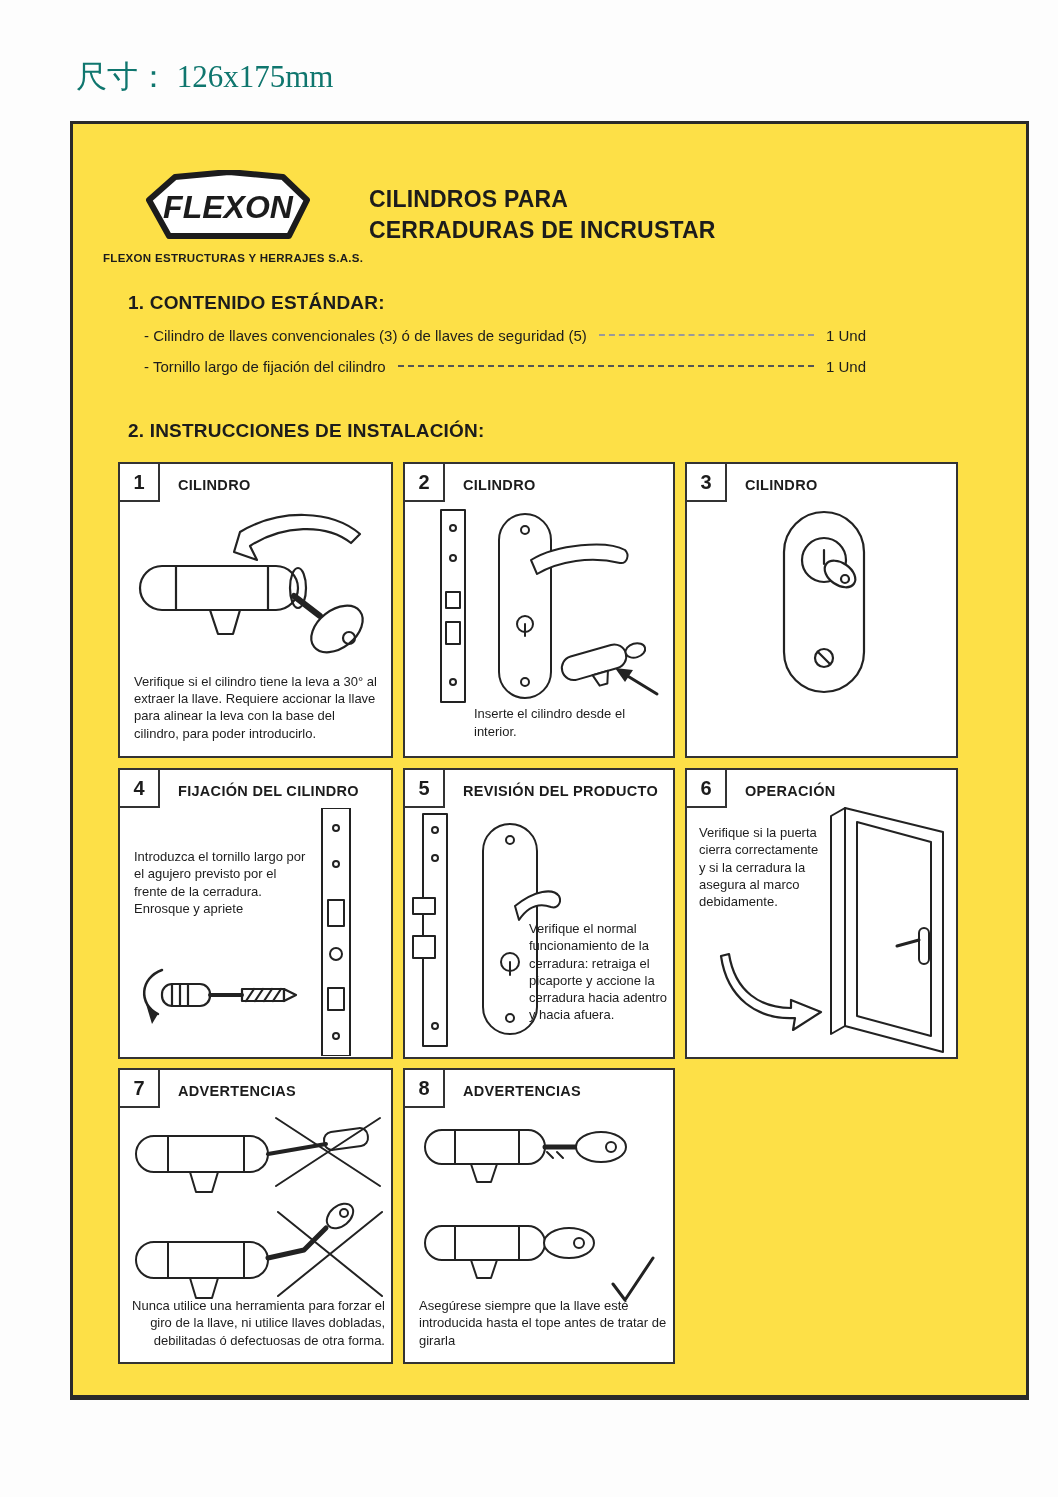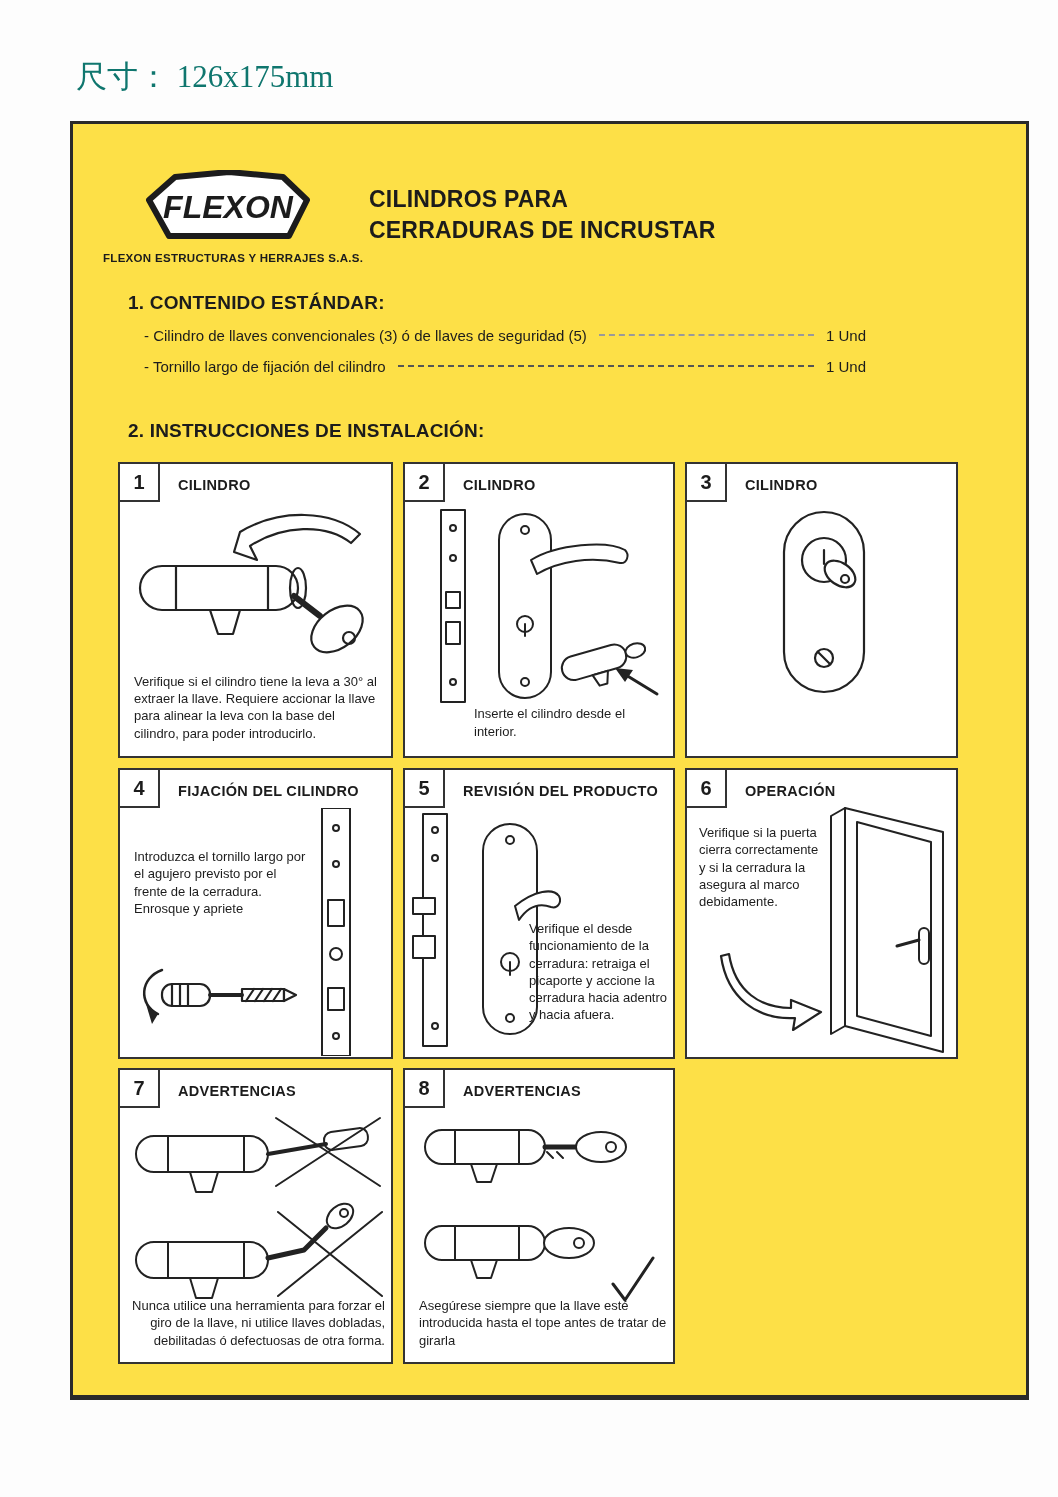--- a/index.html
+++ b/index.html
@@ -197,21 +197,21 @@
         <rect x="2" y="88" width="22" height="16" fill="#fff"></rect>
         <rect x="2" y="126" width="22" height="22" fill="#fff"></rect>
         <rect x="72" y="14" width="54" height="210" rx="27"></rect>
         <circle cx="99" cy="30" r="4"></circle>
           <circle cx="99" cy="208" r="4"></circle>
         <path d="M104 96 C124 80 142 78 148 86 C151 92 147 99 140 97 C126 92 116 98 108 110 Z" fill="#fff"></path>
         <circle cx="99" cy="152" r="9"></circle>
         <path d="M99 152 v13"></path>
       </g>
     </svg>
-    <div class="caption">Verifique el desde funcionamiento de la cerradura: retraiga el picaporte y accione la cerradura hacia adentro y hacia afuera.</div>
+    <div class="caption">Verifique el normal funcionamiento de la cerradura: retraiga el picaporte y accione la cerradura hacia adentro y hacia afuera.</div>
   </div>
 
   <div class="panel p6">
     <div class="panel-num">6</div>
     <div class="panel-title">OPERACIÓN</div>
     <svg class="illus" style="left:8px; top:36px;" width="256" height="248" viewBox="0 0 256 248">
       <g stroke="#222" fill="none" stroke-width="2">
         <path d="M150 2 L248 26 L248 246 L150 220 Z"></path>
         <path d="M162 16 L236 36 L236 230 L162 210 Z"></path>
         <path d="M150 2 L136 10 L136 228 L150 220"></path>

